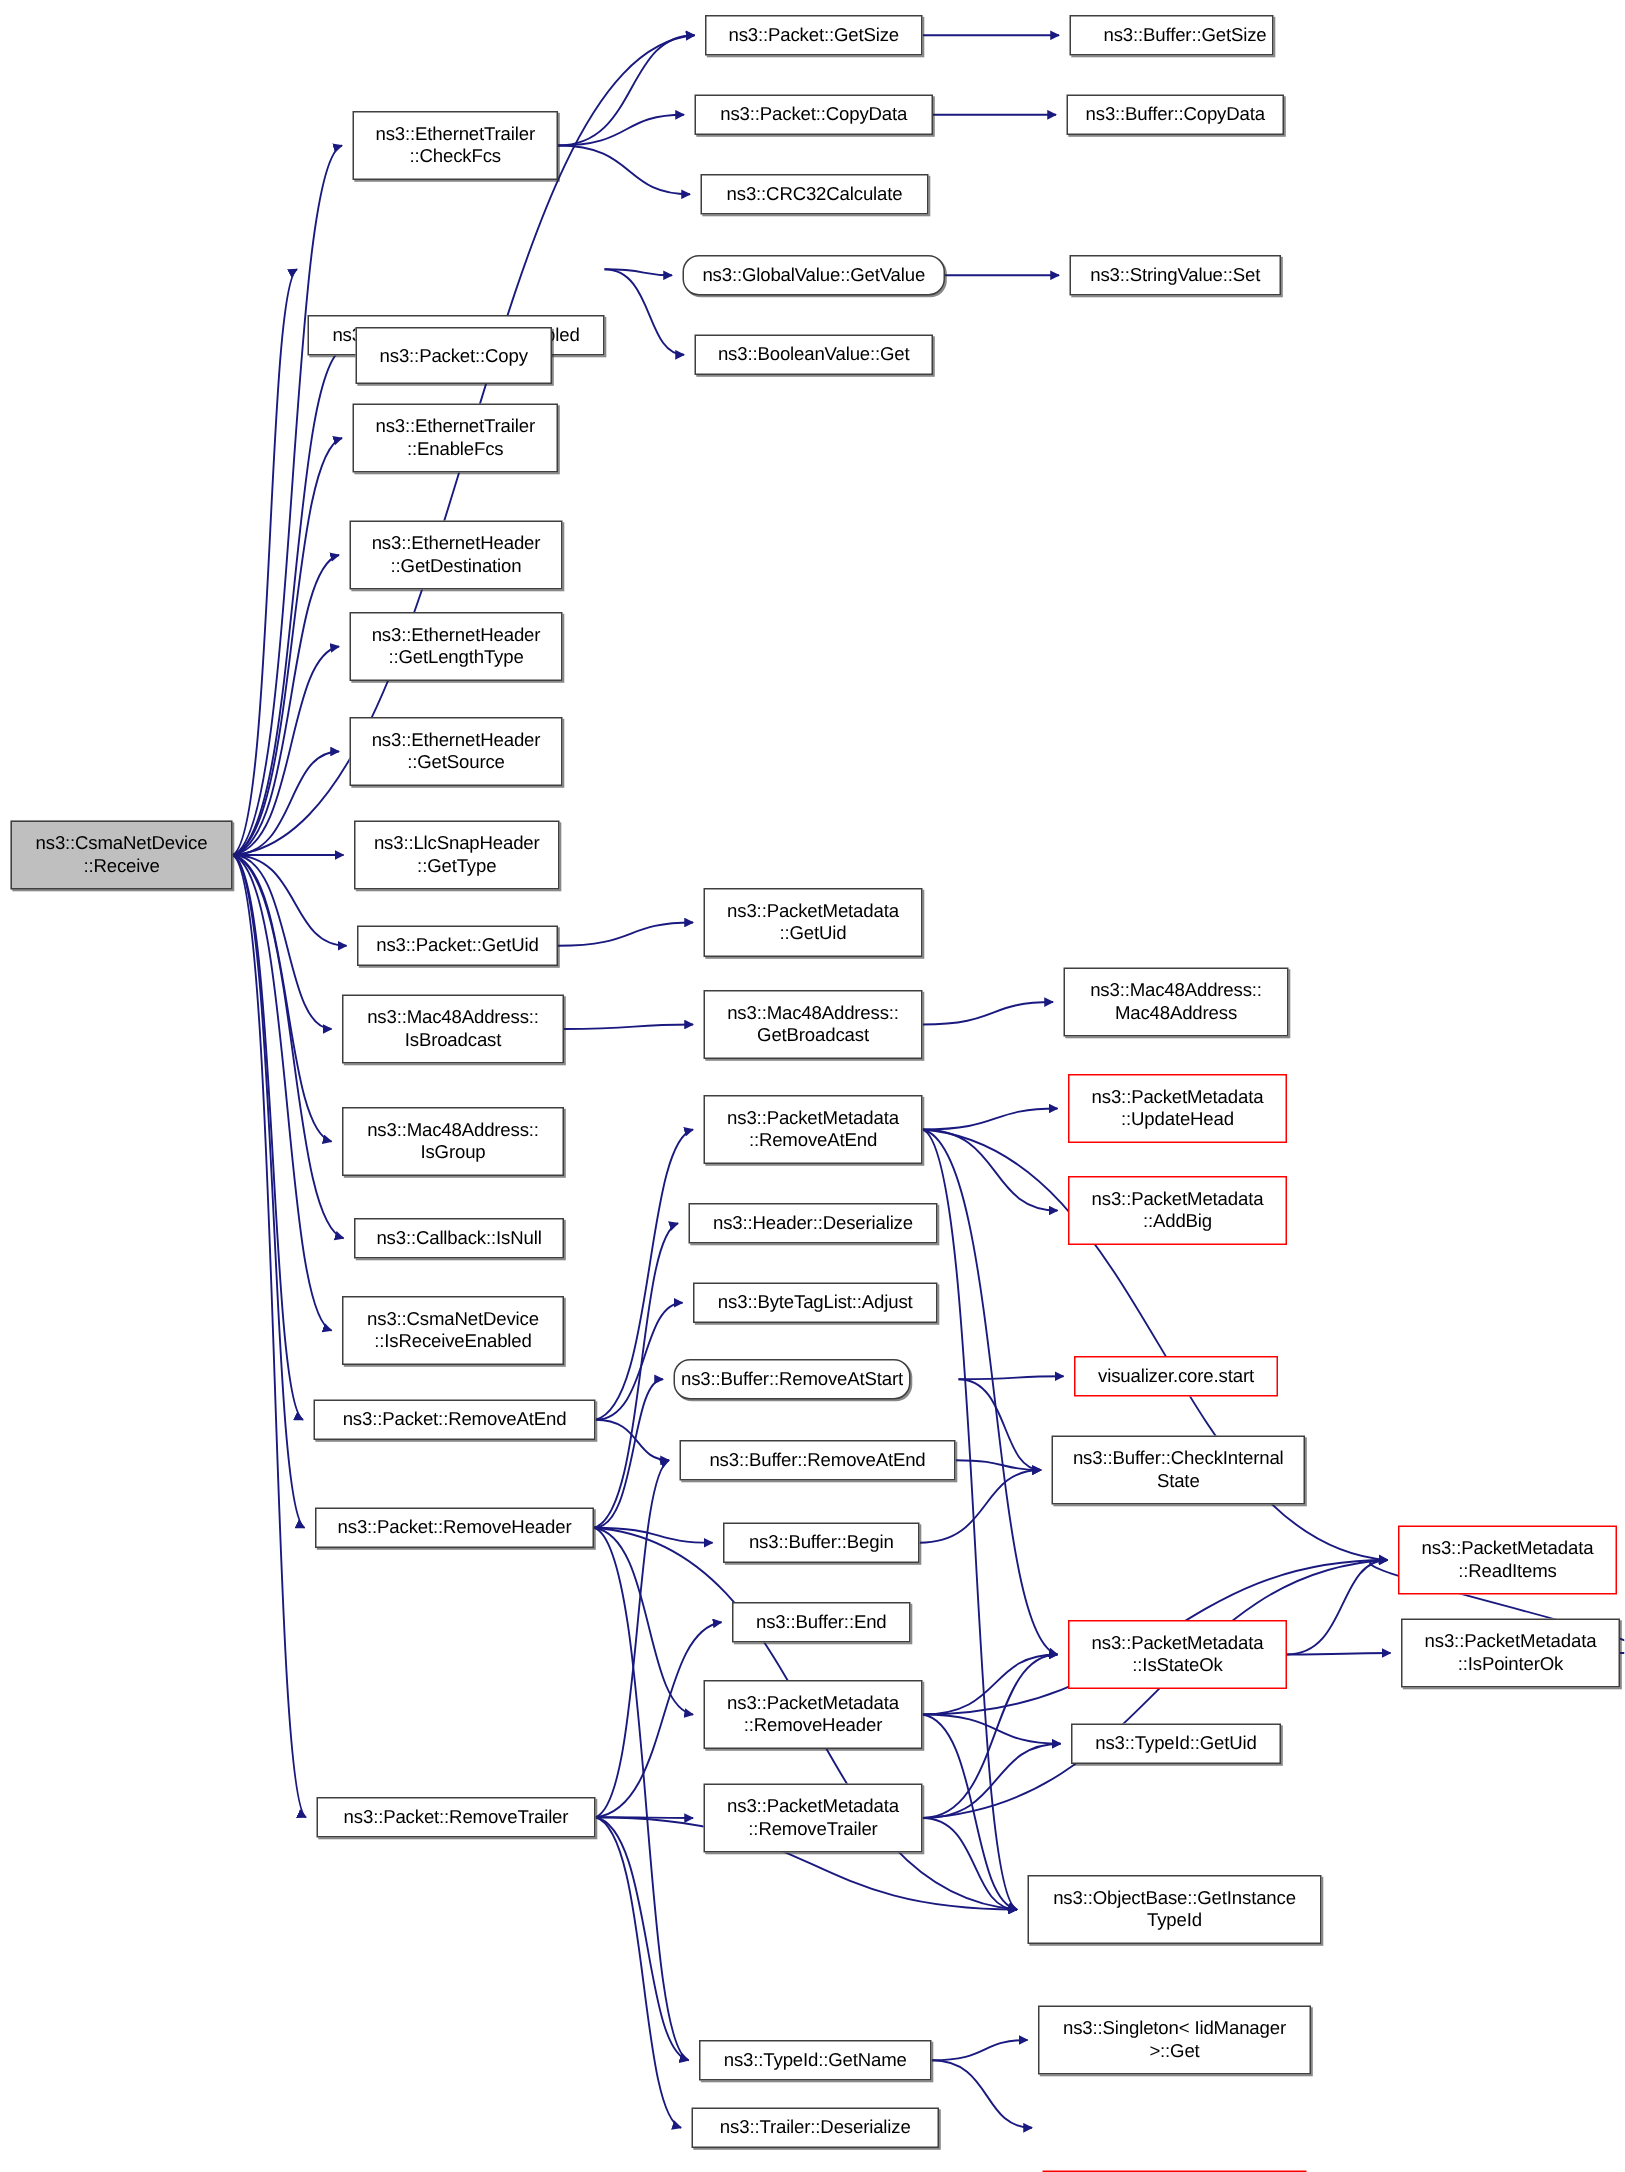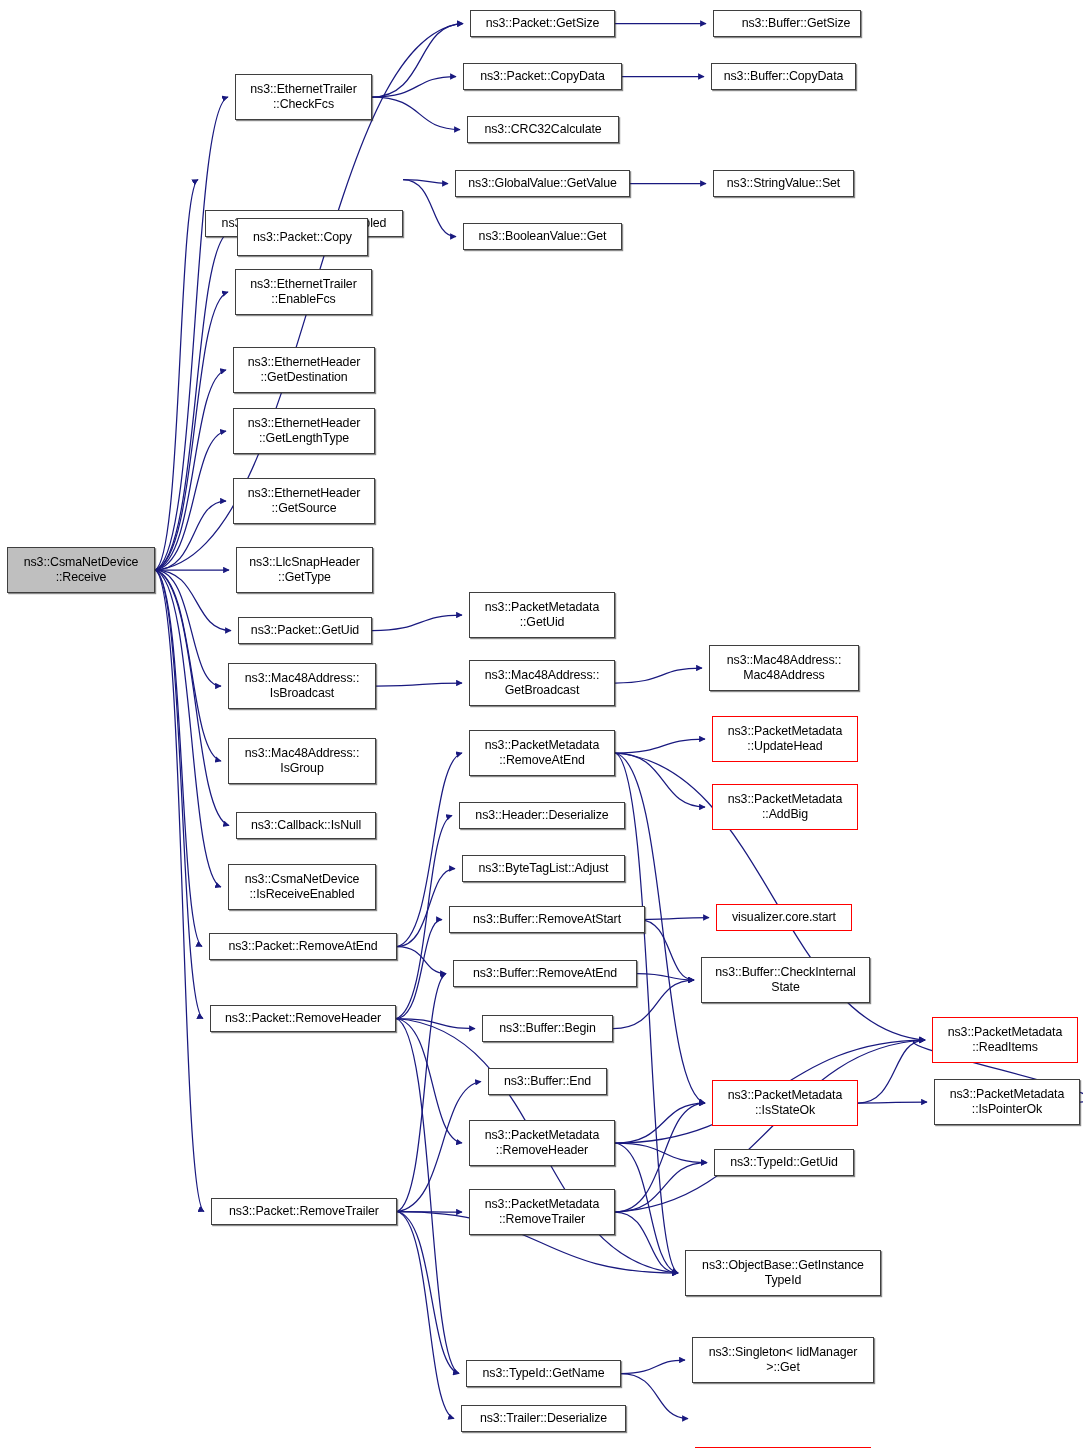--- a/index.html
+++ b/index.html
@@ -131,28 +131,28 @@
         <path d="M 397 1211.5 C 432.2 1220.815, 425.8 1409.185, 454 1418.5" fill="none" stroke="#19197f" stroke-width="1.25" marker-end="url(#arrow)"></path>
         <path d="M 397 1211.5 C 547 1211.5, 535 1273, 678 1273" fill="none" stroke="#19197f" stroke-width="1.25" marker-end="url(#arrow)"></path>
         <path d="M 621 1373.5 C 660.05 1373.5, 652.95 1360, 685 1360" fill="none" stroke="#19197f" stroke-width="1.25" marker-end="url(#arrow)"></path>
         <path d="M 621 1373.5 C 661.7 1373.5, 654.3 1418.5, 688 1418.5" fill="none" stroke="#19197f" stroke-width="1.25" marker-end="url(#arrow)"></path>
       </g>
   </svg>
   <div id="node-layer">
       <div class="node root" style="left: 7px; top: 547px; width: 148px; height: 46px;"><span class="node-label">ns3::CsmaNetDevice
 ::Receive</span></div>
       <div class="node" style="left: 470px; top: 10px; width: 145px; height: 27px;"><span class="node-label">ns3::Packet::GetSize</span></div>
-      <div class="node" style="left: 713px; top: 10px; width: 148px; height: 27px; padding-left: 20px;"><span class="node-label">ns3::Buffer::GetSize</span></div>
+      <div class="node" style="left: 713px; top: 10px; width: 136px; height: 27px; padding-left: 20px;"><span class="node-label">ns3::Buffer::GetSize</span></div>
       <div class="node" style="left: 235px; top: 74px; width: 137px; height: 46px;"><span class="node-label">ns3::EthernetTrailer
 ::CheckFcs</span></div>
       <div class="node" style="left: 463px; top: 63px; width: 159px; height: 27px;"><span class="node-label">ns3::Packet::CopyData</span></div>
       <div class="node" style="left: 711px; top: 63px; width: 145px; height: 27px; justify-content: center;"><span class="node-label">ns3::Buffer::CopyData</span></div>
       <div class="node" style="left: 467px; top: 116px; width: 152px; height: 27px;"><span class="node-label">ns3::CRC32Calculate</span></div>
       <div class="node" style="left: 205px; top: 166px; width: 198px; height: 27px; margin-top: 44px;"><span class="node-label">ns3::Node::ChecksumEnabled</span></div>
-      <div class="node" style="left: 455px; top: 170px; width: 175px; height: 27px;"><span class="node-label">ns3::GlobalValue::GetValue</span></div>
+      <div class="node" style="left: 455px; top: 170px; width: 175px; height: 27px; border-radius: 11px;"><span class="node-label">ns3::GlobalValue::GetValue</span></div>
       <div class="node" style="left: 713px; top: 170px; width: 141px; height: 27px;"><span class="node-label">ns3::StringValue::Set</span></div>
       <div class="node" style="left: 237px; top: 218px; width: 131px; height: 38px;"><span class="node-label">ns3::Packet::Copy</span></div>
       <div class="node" style="left: 463px; top: 223px; width: 159px; height: 27px;"><span class="node-label">ns3::BooleanValue::Get</span></div>
       <div class="node" style="left: 235px; top: 269px; width: 137px; height: 46px;"><span class="node-label">ns3::EthernetTrailer
 ::EnableFcs</span></div>
       <div class="node" style="left: 233px; top: 347px; width: 142px; height: 46px;"><span class="node-label">ns3::EthernetHeader
 ::GetDestination</span></div>
       <div class="node" style="left: 233px; top: 408px; width: 142px; height: 46px;"><span class="node-label">ns3::EthernetHeader
 ::GetLengthType</span></div>
       <div class="node" style="left: 233px; top: 478px; width: 142px; height: 46px;"><span class="node-label">ns3::EthernetHeader
@@ -174,21 +174,21 @@
 ::RemoveAtEnd</span></div>
       <div class="node flagged" style="left: 712px; top: 716px; width: 146px; height: 46px;"><span class="node-label">ns3::PacketMetadata
 ::UpdateHead</span></div>
       <div class="node flagged" style="left: 712px; top: 784px; width: 146px; height: 46px;"><span class="node-label">ns3::PacketMetadata
 ::AddBig</span></div>
       <div class="node" style="left: 236px; top: 812px; width: 140px; height: 27px;"><span class="node-label">ns3::Callback::IsNull</span></div>
       <div class="node" style="left: 459px; top: 802px; width: 166px; height: 27px;"><span class="node-label">ns3::Header::Deserialize</span></div>
       <div class="node" style="left: 228px; top: 864px; width: 148px; height: 46px;"><span class="node-label">ns3::CsmaNetDevice
 ::IsReceiveEnabled</span></div>
       <div class="node" style="left: 462px; top: 855px; width: 163px; height: 27px;"><span class="node-label">ns3::ByteTagList::Adjust</span></div>
-      <div class="node" style="left: 449px; top: 906px; width: 196px; height: 27px;"><span class="node-label">ns3::Buffer::RemoveAtStart</span></div>
+      <div class="node" style="left: 449px; top: 906px; width: 158px; height: 27px; border-radius: 11px;"><span class="node-label">ns3::Buffer::RemoveAtStart</span></div>
       <div class="node flagged" style="left: 716px; top: 904px; width: 136px; height: 27px;"><span class="node-label">visualizer.core.start</span></div>
       <div class="node" style="left: 209px; top: 933px; width: 188px; height: 27px;"><span class="node-label">ns3::Packet::RemoveAtEnd</span></div>
       <div class="node" style="left: 453px; top: 960px; width: 184px; height: 27px;"><span class="node-label">ns3::Buffer::RemoveAtEnd</span></div>
       <div class="node" style="left: 701px; top: 957px; width: 169px; height: 46px;"><span class="node-label">ns3::Buffer::CheckInternal
 State</span></div>
       <div class="node" style="left: 210px; top: 1005px; width: 186px; height: 27px;"><span class="node-label">ns3::Packet::RemoveHeader</span></div>
       <div class="node" style="left: 482px; top: 1015px; width: 131px; height: 27px;"><span class="node-label">ns3::Buffer::Begin</span></div>
       <div class="node flagged" style="left: 932px; top: 1017px; width: 146px; height: 46px;"><span class="node-label">ns3::PacketMetadata
 ::ReadItems</span></div>
       <div class="node" style="left: 488px; top: 1068px; width: 119px; height: 27px;"><span class="node-label">ns3::Buffer::End</span></div>

